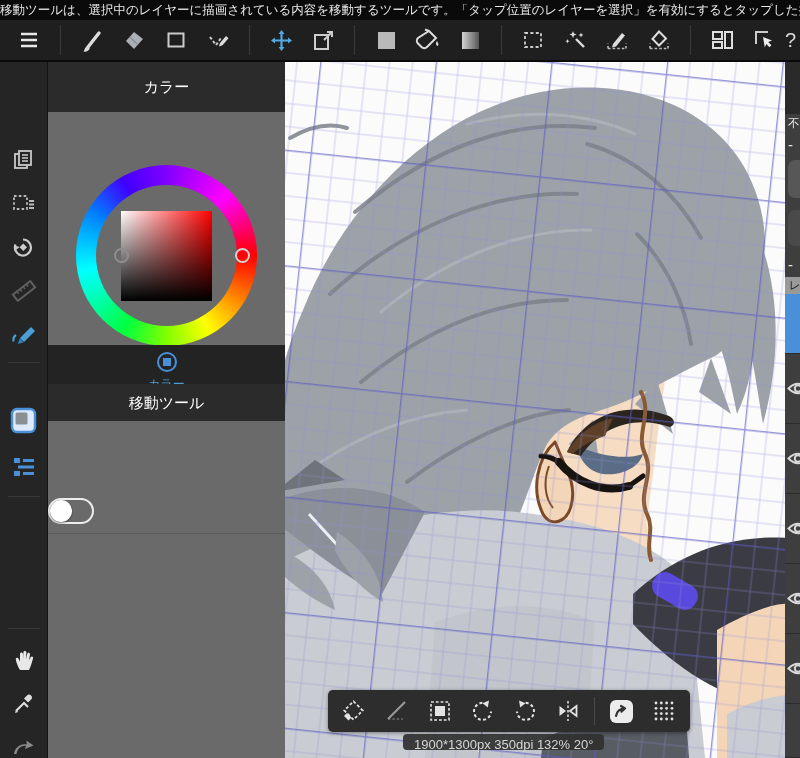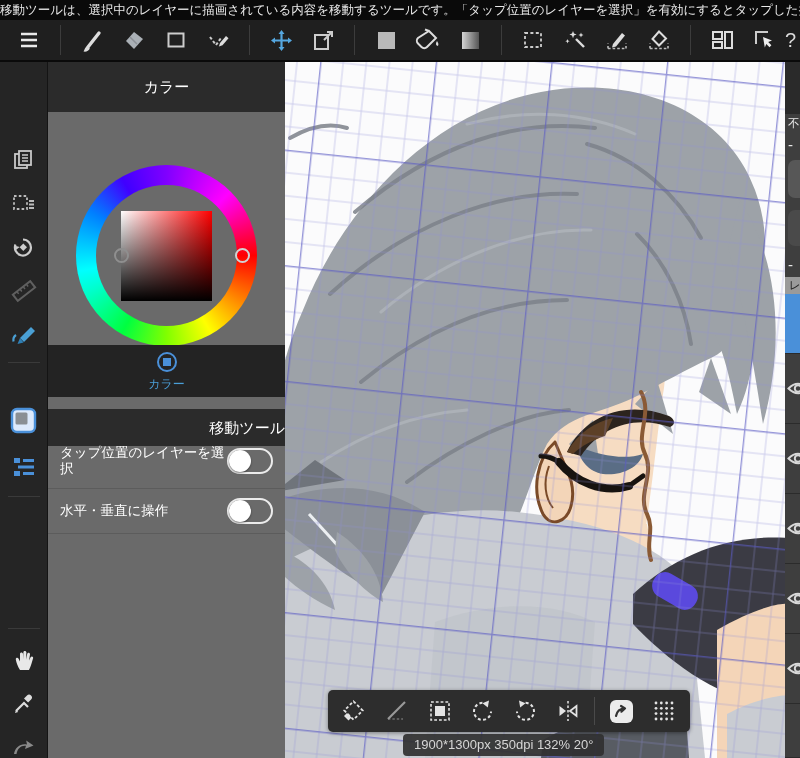--- a/index.html
+++ b/index.html
@@ -47,21 +47,21 @@
   .sel-circle { position:absolute; width:15px; height:15px; border:2.5px solid #d2d2d2; border-radius:50%; }
   #ring-sel { left:187px; top:88px; }
   #sv-sel { left:66px; top:88px; border-color:#8f8f8f; }
 
   #tab-bar { position:absolute; left:0; top:283px; width:237px; height:52px; background:#232323; display:flex; }
   .tab { flex:1; display:flex; flex-direction:column; align-items:center; justify-content:center; gap:2px; }
   .tab .tab-label { font-size:12px; }
   #tab-color .tab-label { color:#4a9fd8; }
   #tab-palette .tab-label { color:#a2a2a2; }
 
-  #tool-header { top:347px; height:37px; line-height:37px;text-align:right; }
+  #tool-header { top:322px; height:37px; line-height:37px; }
   .setting-row { position:absolute; left:0; width:237px; border-bottom:1px solid #5c5c5c; display:flex; align-items:center; }
   #row-tap { top:372px; height:55px; }
   #row-hv { top:427px; height:45px; }
   .setting-label { color:#fff; font-size:13.5px; padding-left:12px; flex:1; line-height:1.2; }
   .toggle { position:relative; width:46px; height:26px; border:2px solid #ececec; border-radius:14px; margin-right:12px; flex:0 0 auto; }
   .toggle .knob { position:absolute; left:0px; top:0px; width:22px; height:22px; border-radius:50%; background:#fff; box-shadow:0 1px 2px rgba(0,0,0,.45); }
 
   
   #canvas { position:absolute; left:285px; top:62px; width:500px; height:696px; background:#fbfbfc; overflow:hidden; }
 
@@ -75,21 +75,21 @@
   .rs-row.selected { background:#4a90d9; }
   .rs-band { position:absolute; left:0; width:150px; height:17px; background:#9a9a9a; color:#222; font-size:11.5px; line-height:17px; padding-left:4px; }
 
   
   #bottom-toolbar { position:absolute; left:328px; top:690px; width:362px; height:42px; background:#2d2d2d;
     border-radius:5px; display:flex; align-items:center; justify-content:space-evenly; box-shadow:0 1px 4px rgba(0,0,0,.4); }
   .bt-btn { width:34px; height:34px; display:flex; align-items:center; justify-content:center; }
   .bt-div { width:1px; height:28px; background:#4a4a4a; }
 
   
-  #status-pill { position:absolute; left:403px; top:734px; height:22px; padding:0 11px; background:rgba(48,48,48,.92);
+  #status-pill { position:absolute; left:403px; top:734px; height:16px; padding:0 11px; background:rgba(48,48,48,.92);
     border-radius:4px; color:#d6d6d6; font-size:13px; line-height:22px; white-space:nowrap; }
 </style>
 </head>
 <body>
 
 <div id="app">
 
   <div id="info-bar">移動ツールは、選択中のレイヤーに描画されている内容を移動するツールです。「タップ位置のレイヤーを選択」を有効にするとタップした描画部</div>
 
   <div id="toolbar">
@@ -299,28 +299,21 @@
         <svg width="24" height="24">
             <circle cx="12" cy="12" r="9" fill="none" stroke="#4a90d9" stroke-width="2"></circle>
             <rect x="8" y="8" width="8" height="8" fill="#4a90d9"></rect>
           </svg>
         <span class="tab-label">カラー</span>
       </div>
     </div>
 
     <div class="panel-header" id="tool-header">移動ツール</div>
 
-    <div class="setting-row" id="row-tap">
-      <div class="setting-label">タップ位置のレイヤーを選択</div>
-      <div class="toggle">
-          <div class="knob"></div>
-        </div>
-    </div>
     <div class="setting-row" id="row-hv">
-      <div class="setting-label">水平・垂直に操作</div>
       <div class="toggle">
           <div class="knob"></div>
         </div>
     </div>
   </div>
 
   <div id="canvas">
     <svg width="500" height="696" viewBox="0 0 500 696">
       <defs>
         <pattern id="gp" width="115" height="115" patternUnits="userSpaceOnUse">

